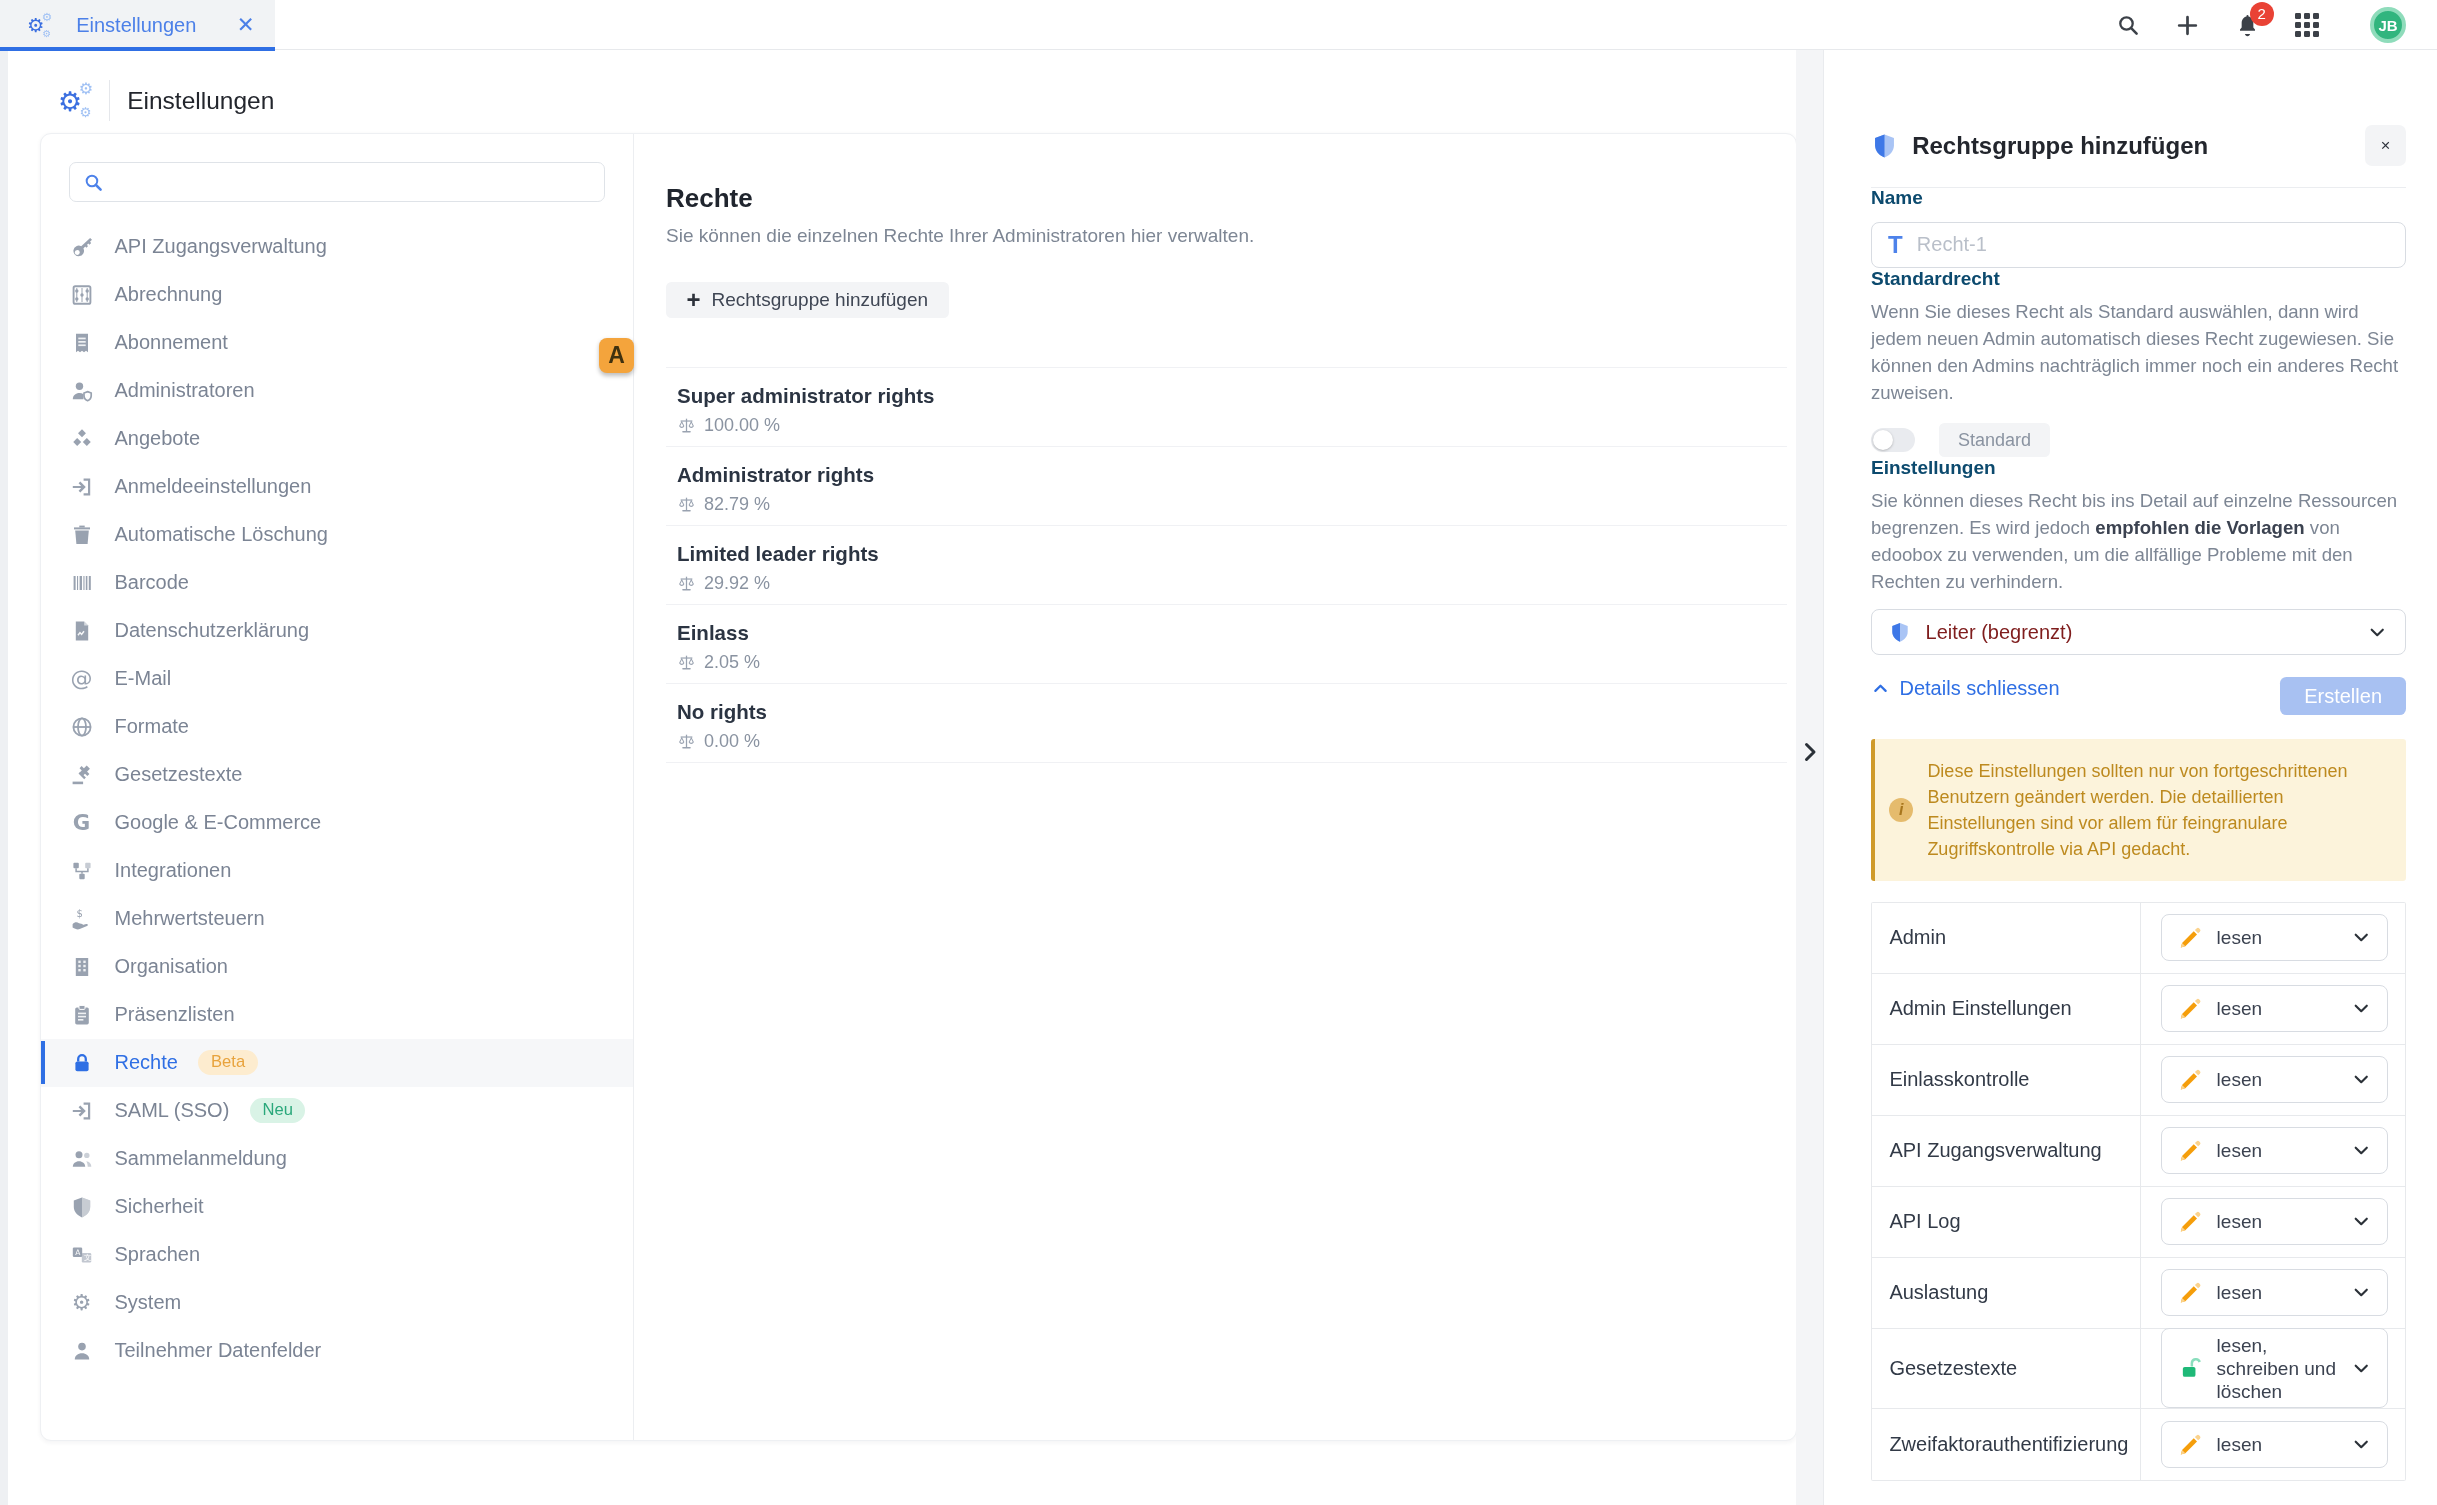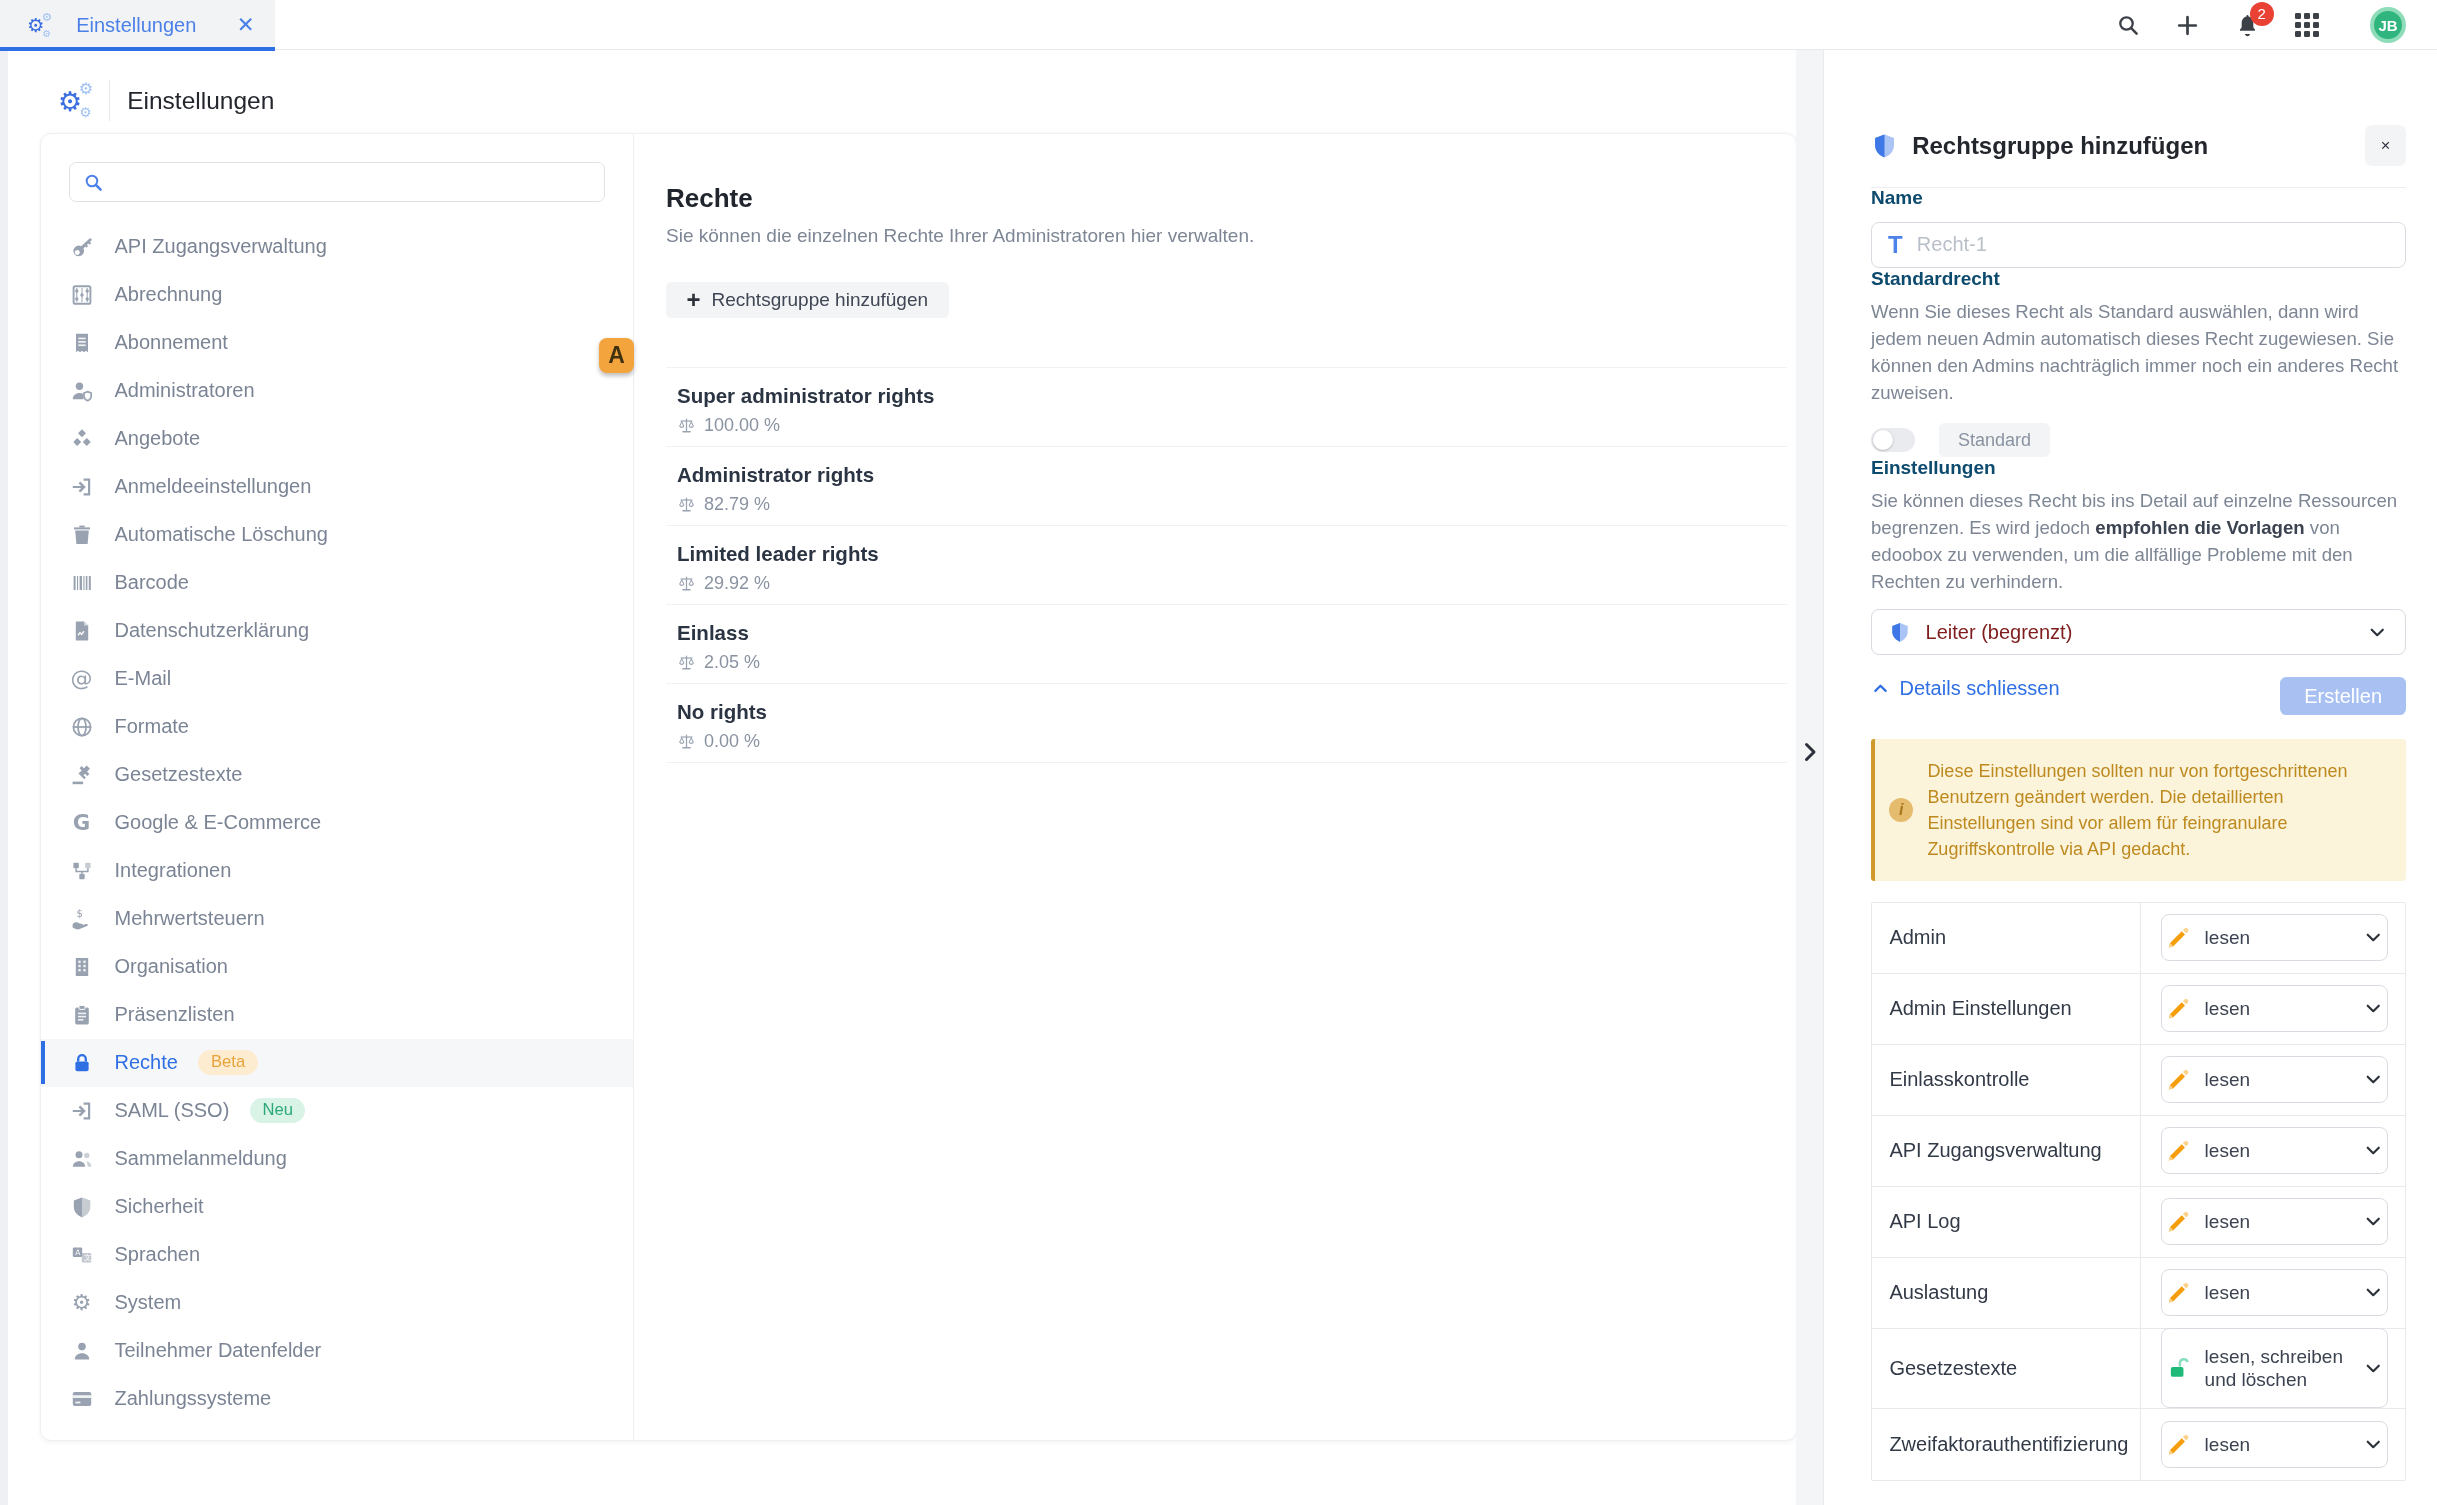--- a/index.html
+++ b/index.html
@@ -97,21 +97,21 @@
   .create-btn{margin-left:auto;background:#a8c1f2;color:#fff;border:none;border-radius:6.3px;height:38px;padding:0 24px;font-size:20px;font-family:inherit;cursor:default}
   .warn{margin-top:24px;background:var(--warn-bg);border-left:4.7px solid var(--warn-bd);border-radius:3.2px;padding:19px 20.5px 19px 14.2px;display:flex;gap:14.2px;align-items:center}
   .warn .info{width:24px;height:24px;border-radius:50%;background:#e5bb6d;color:#a8761d;font-size:16px;font-weight:700;display:flex;align-items:center;justify-content:center;flex:none;font-style:italic}
   .warn .w-txt{font-size:18px;line-height:26px;color:var(--warn-tx)}
   .perm-table{margin-top:20.5px;border:0.8px solid #e7e9ec;border-radius:1.6px}
   .perm-row{display:flex;border-bottom:0.8px solid #e7e9ec;height:71px}
   .perm-row:last-child{border-bottom:none}
   .perm-row.tall{height:80px}
   .perm-label{width:269px;border-right:0.8px solid #e7e9ec;display:flex;align-items:center;padding-left:17.4px;font-size:20px;color:#323a47;flex:none}
   .perm-value{flex:1;display:flex;align-items:center;padding:0 17.4px 0 20px}
-  .dropdown{width:100%;height:47px;border:1.6px solid #d8dce2;border-radius:8px;display:flex;align-items:center;padding:0 3px;gap:12.6px;cursor:pointer;background:#fff}
+  .dropdown{width:100%;height:47px;border:1.6px solid #d8dce2;border-radius:8px;display:flex;align-items:center;padding:0 15px;gap:12.6px;cursor:pointer;background:#fff}
   .perm-row.tall .dropdown{height:80px}
   .dd-text{flex:1;font-size:19px;color:#3b4250;line-height:23px}
   .dd-chev{color:#2b3138;flex:none}
 </style>
 </head>
 <body>
 
 <div class="topbar">
   <div class="tab">
     <span class="gears" style="transform:scale(.72);transform-origin:left center">
@@ -489,31 +489,20 @@
             <span class="ic s-ic">
               <svg width="24" height="24" viewBox="0 0 24 24" xmlns="http://www.w3.org/2000/svg">
                 <circle cx="12" cy="7.6" r="3.8" fill="currentColor"></circle>
                 <path fill="currentColor" d="M4.8 20.4c0-3.7 3.1-6.1 7.2-6.1s7.2 2.4 7.2 6.1z"></path>
               </svg>
             </span>
             <span class="lbl">Teilnehmer Datenfelder</span>
 
           </div>
 
-          <div class="side-item">
-            <span class="ic s-ic">
-              <svg width="24" height="24" viewBox="0 0 24 24" xmlns="http://www.w3.org/2000/svg">
-                <rect x="2.8" y="5" width="18.4" height="14" rx="2" fill="currentColor"></rect>
-                <rect x="2.8" y="8.2" width="18.4" height="2.8" fill="#fff" opacity=".85"></rect>
-                <rect x="5.4" y="14.6" width="5" height="1.8" fill="#fff" opacity=".85"></rect>
-              </svg>
-            </span>
-            <span class="lbl">Zahlungssysteme</span>
-
-          </div>
         </div>
     </div>
 
     <div class="content">
       <div class="annot">A</div>
       <div class="c-heading">Rechte</div>
       <div class="c-sub">Sie können die einzelnen Rechte Ihrer Administratoren hier verwalten.</div>
       <button class="add-btn">
         <span class="plus">+</span>
         <span>Rechtsgruppe hinzufügen</span>

